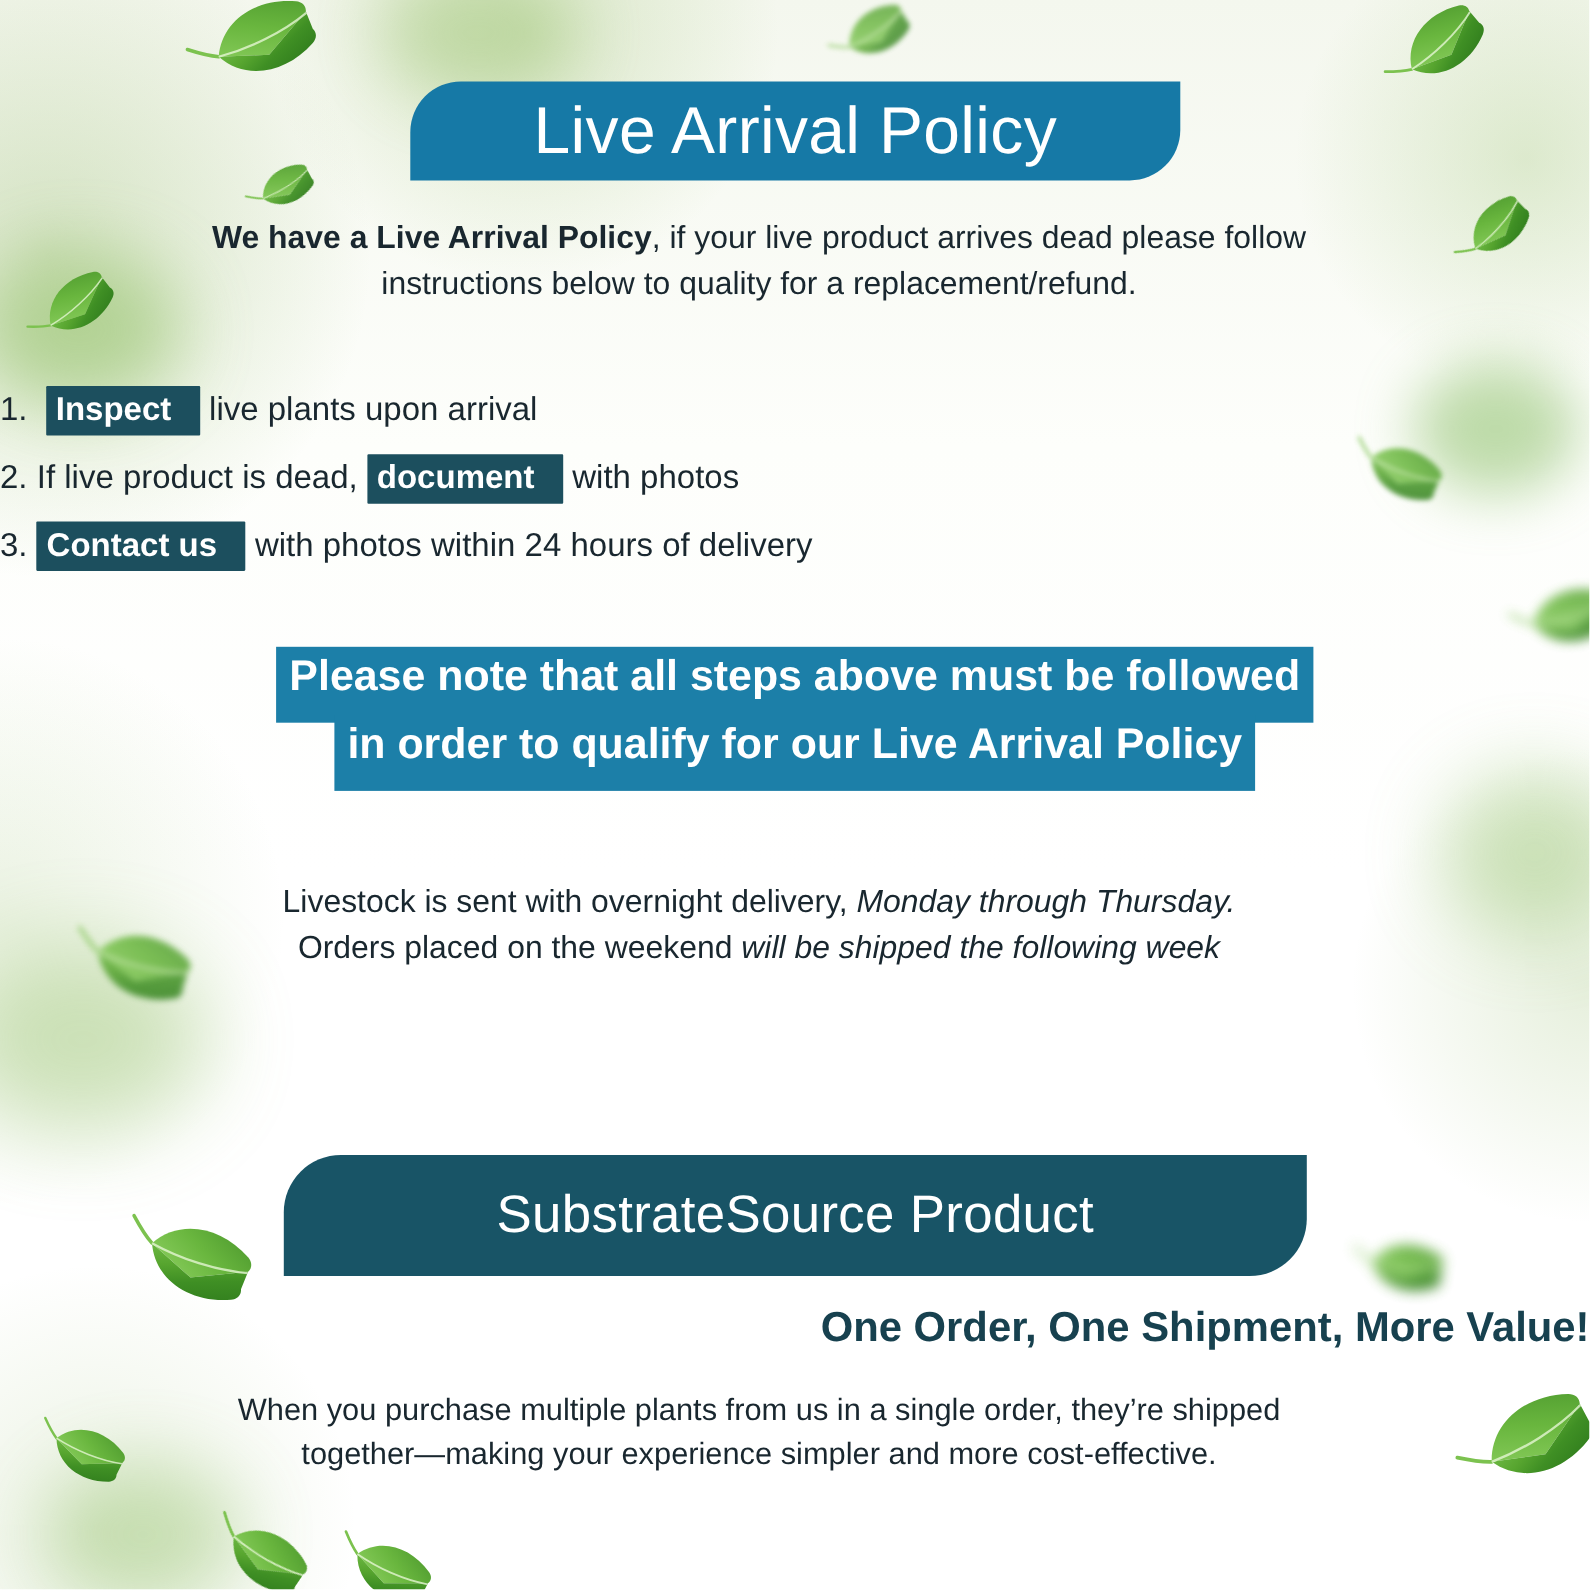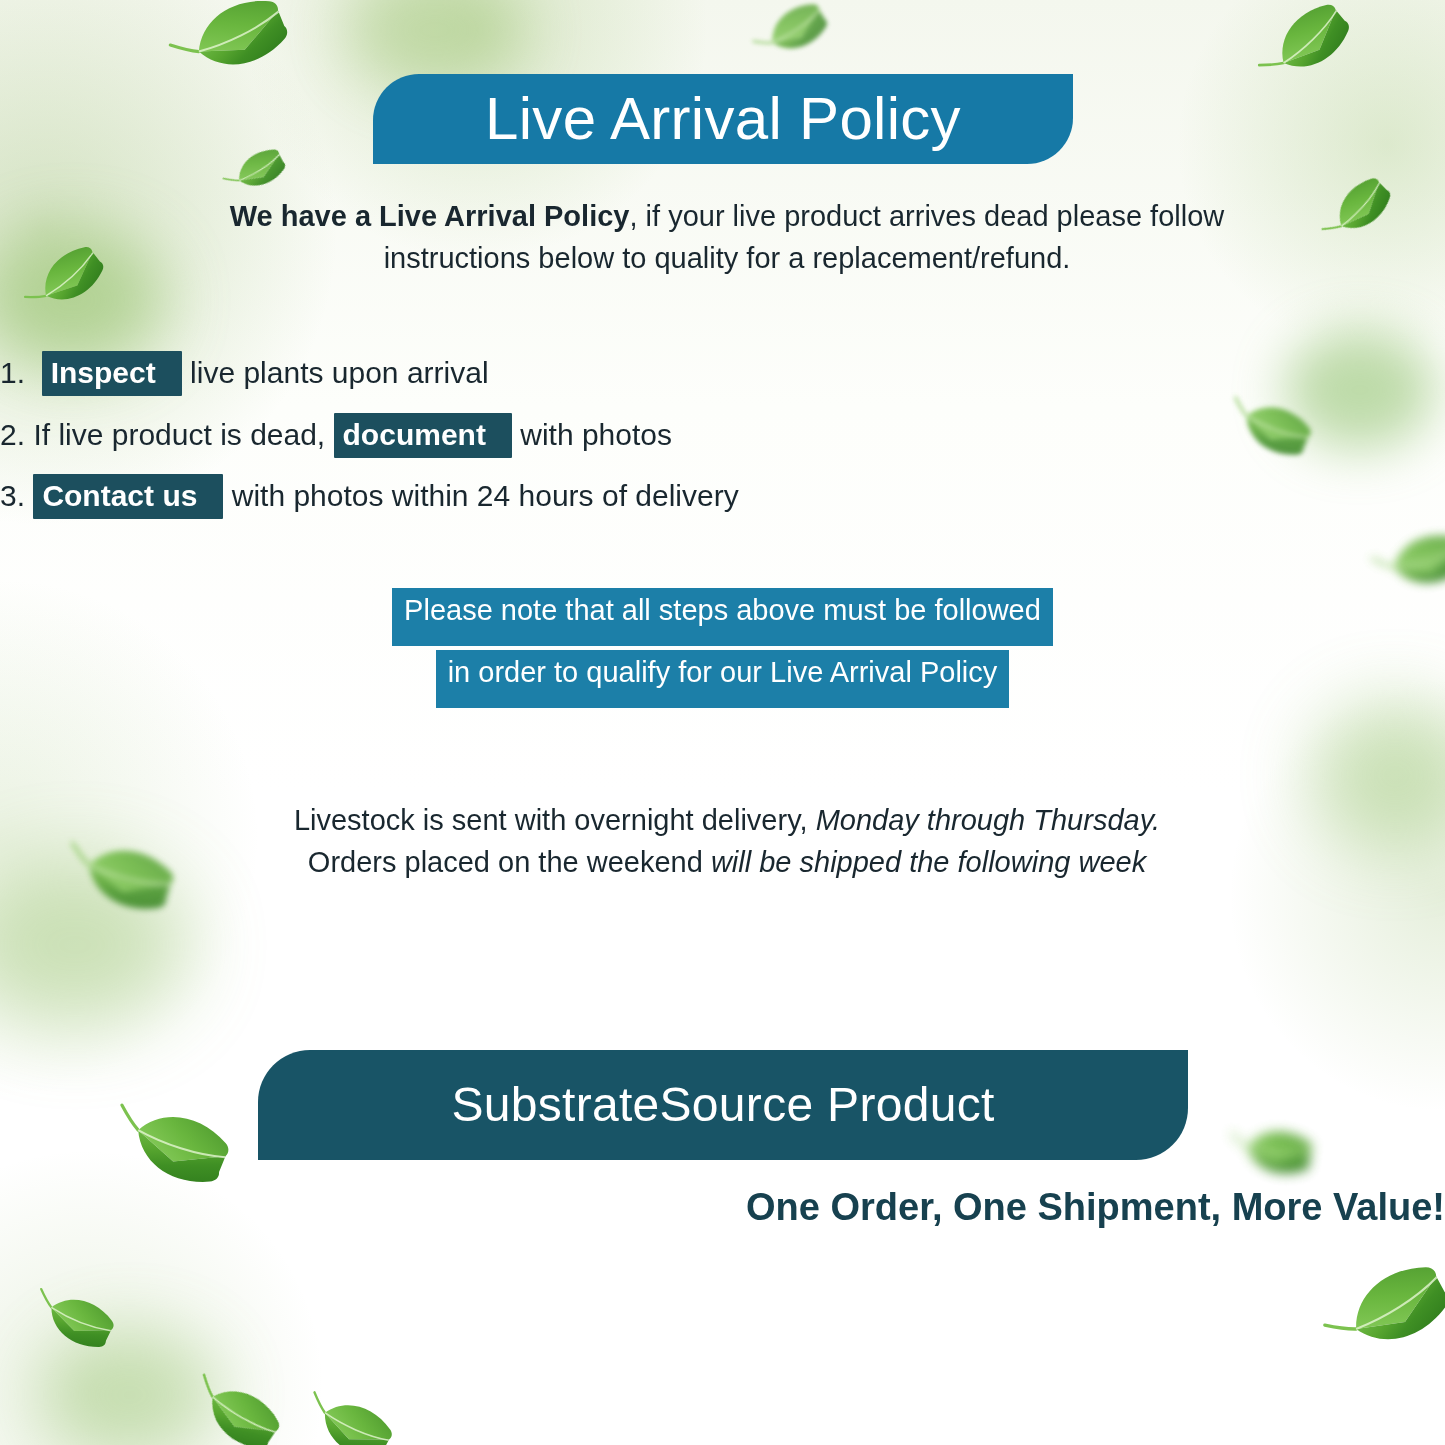--- a/index.html
+++ b/index.html
@@ -50,21 +50,20 @@
     border-radius:52px 0 52px 0;
     font-size:48px;
     line-height:1;
   }
 
   .para{
     position:absolute;left:0;width:1380px;text-align:center;
     color:#19272f;
     font-size:29px;line-height:1.44;
     font-weight:300;
-    margin-left:37px;
   }
   .para b{font-weight:700;}
   .para i{font-style:italic;}
 
   #intro{top:196px;}
   .step{
     color:#19272f;font-size:30px;line-height:1;
     font-weight:300;
     margin:0;padding:0;
     white-space:nowrap;
@@ -78,21 +77,21 @@
     padding:5px 26px 7px 9px;
     border-radius:1px;
   }
 
   .noteline{
     position:absolute;left:0;width:1445px;text-align:center;
   }
   .noteline span{
     display:inline-block;
     background:#1C7FA8;color:#ffffff;
-    font-size:29px;font-weight:400;
+    font-size:39px;font-weight:700;
     padding:7px 12px 21px 12px;
     line-height:1.05;
     white-space:nowrap;
   }
   #note1{top:588px;}
   #note2{top:650px;}
 
   #livestock{top:800px;}
 
   #value-sub{
@@ -469,15 +468,19 @@
       <div>
         <span>Orders placed on the weekend</span>
         <i>will be shipped the following week</i>
       </div>
     </div>
 
     <div class="banner" id="product-banner">SubstrateSource Product</div>
 
     <div id="value-sub">One Order, One Shipment, More Value!</div>
 
+    <div class="para" id="outro">
+      <div>When you purchase multiple plants from us in a single order, they’re shipped</div>
+      <div>together—making your experience simpler and more cost-effective.</div>
+    </div>
 
   </div>
 </div>
 
 </body></html>

